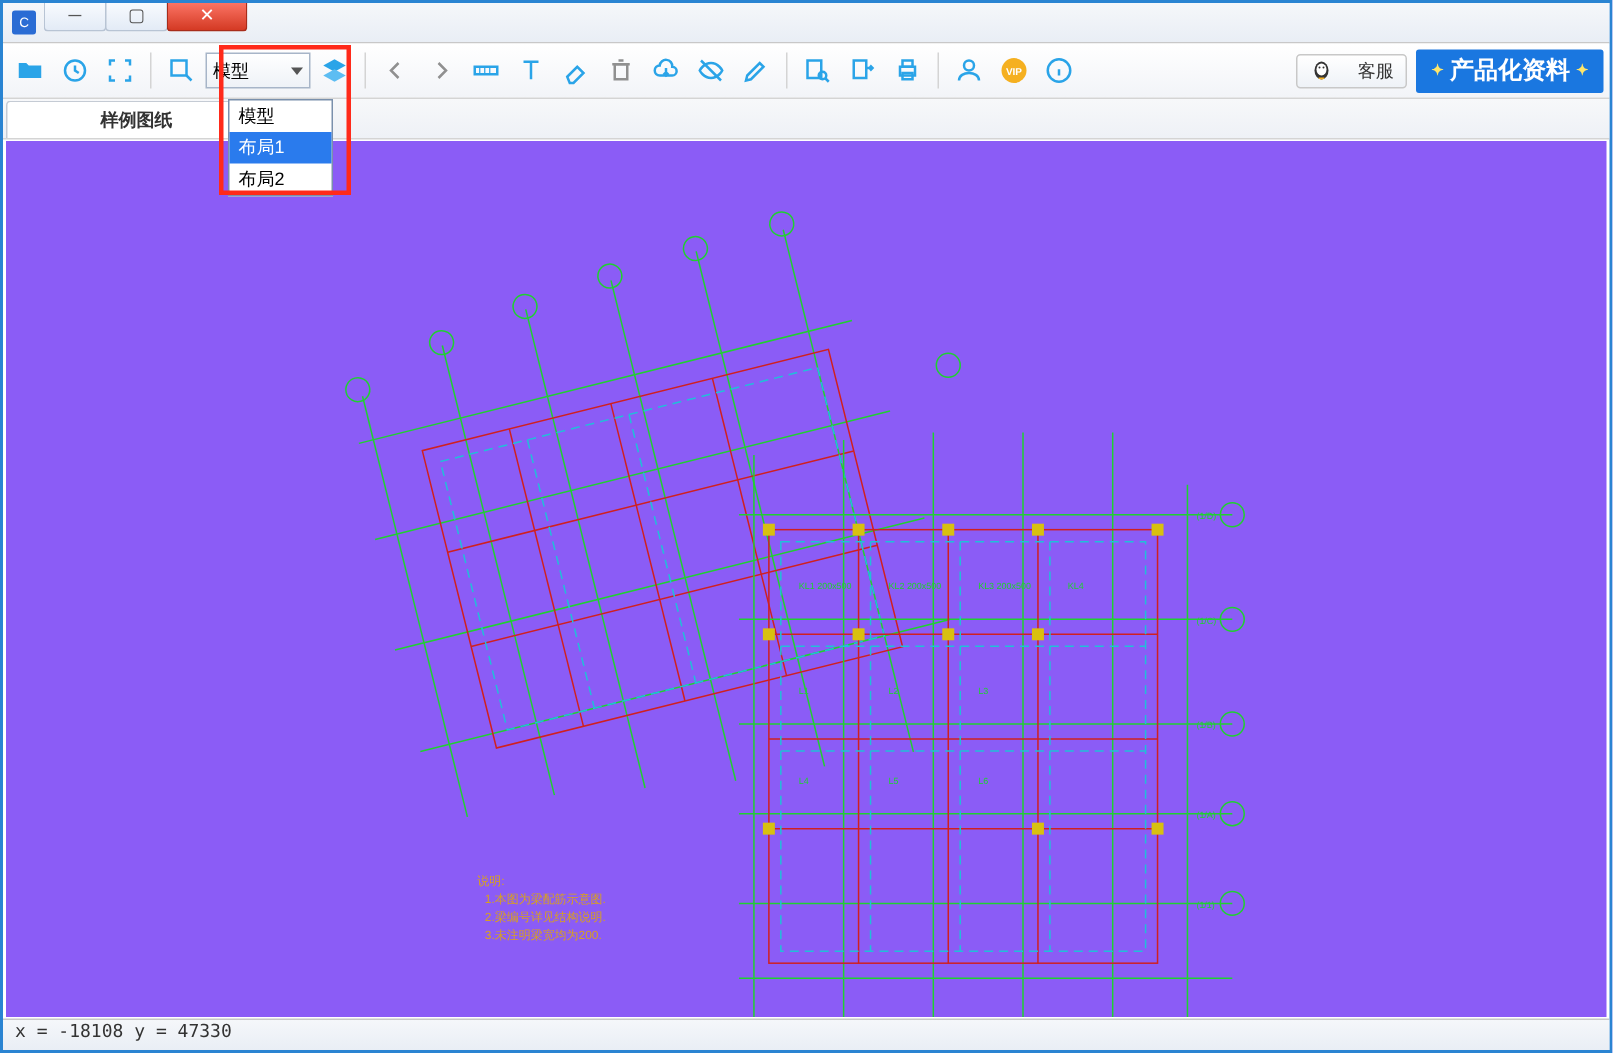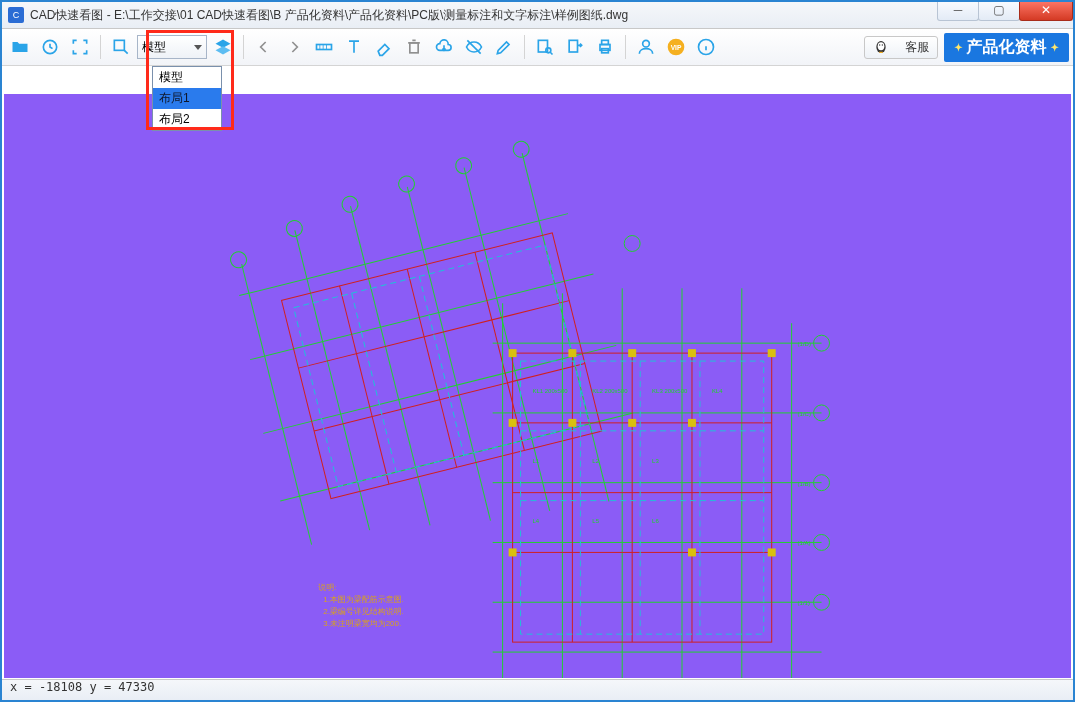--- a/index.html
+++ b/index.html
@@ -25,34 +25,33 @@
   
   .tabbar{height:26px;background:linear-gradient(#f7f8fa,#eef1f6);border-bottom:1px solid #d4d4d4;display:flex;align-items:flex-end;}
   .tab{height:24px;min-width:140px;border:1px solid #c5cbd4;border-bottom:none;border-radius:3px 3px 0 0;background:#fff;margin-left:2px;display:flex;align-items:center;justify-content:center;font-weight:bold;color:#333;padding:0 16px;}
   
   .canvas{position:absolute;left:2px;right:2px;top:92px;bottom:22px;background:#8b5cf6;}
   .canvas svg{width:100%;height:100%;}
   
   .redbox{position:absolute;left:144px;top:28px;width:82px;height:94px;border:3px solid #ff2a1a;pointer-events:none;}
   .dropdown{position:absolute;left:150px;top:64px;width:68px;border:1px solid #7a90ac;background:#fff;font-size:12px;}
   .dropdown .opt{padding:2px 6px;cursor:pointer;}
-  .dropdown .opt.sel{background:#2a7bed;color:#0f172a;}
+  .dropdown .opt.sel{background:#2a7bed;color:#ffffff;}
   
   .status{position:absolute;left:0;right:0;bottom:0;height:20px;background:linear-gradient(#f5f7fa,#e9eef5);border-top:1px solid #c8c8c8;display:flex;align-items:flex-start;padding:0 8px;color:#333;font-family:Consolas,monospace;}
   .blue{stroke:#2aa4e8;fill:none}
   .gray{stroke:#909090;fill:none}
 </style>
 </head>
 <body>
 
 <div class="window">
 
   <div class="titlebar">
     <div class="app-icon">C</div>
-    <div class="title-text">CAD快速看图 - E:\工作交接\01 CAD快速看图\B 产品化资料\产品化资料\PC版\测量标注和文字标注\样例图纸.dwg</div>
     <div class="win-btns">
       <div class="win-btn">─</div>
       <div class="win-btn">▢</div>
       <div class="win-btn win-close">✕</div>
     </div>
   </div>
 
   <div class="toolbar">
     <div class="tbtn">
         <svg viewBox="0 0 24 24">
@@ -190,20 +189,25 @@
         <span>客服</span>
       </div>
       <div class="nav-btn">
         <span class="nav-confetti">✦</span>
         <span>产品化资料</span>
         <span class="nav-confetti">✦</span>
       </div>
     </div>
   </div>
 
+  <div class="tabbar">
+    <div class="tab">
+      <span>样例图纸</span>
+    </div>
+  </div>
 
   <div class="canvas">
     <svg viewBox="0 0 1070 586">
 
       <g stroke="#20d030" stroke-width="1" fill="none" transform="rotate(-14 420 280)">
         <line x1="270" y1="130" x2="270" y2="420"></line>
         <line x1="330" y1="110" x2="330" y2="420"></line>
         <line x1="390" y1="100" x2="390" y2="430"></line>
         <line x1="450" y1="95" x2="450" y2="440"></line>
         <line x1="510" y1="90" x2="510" y2="445"></line>

